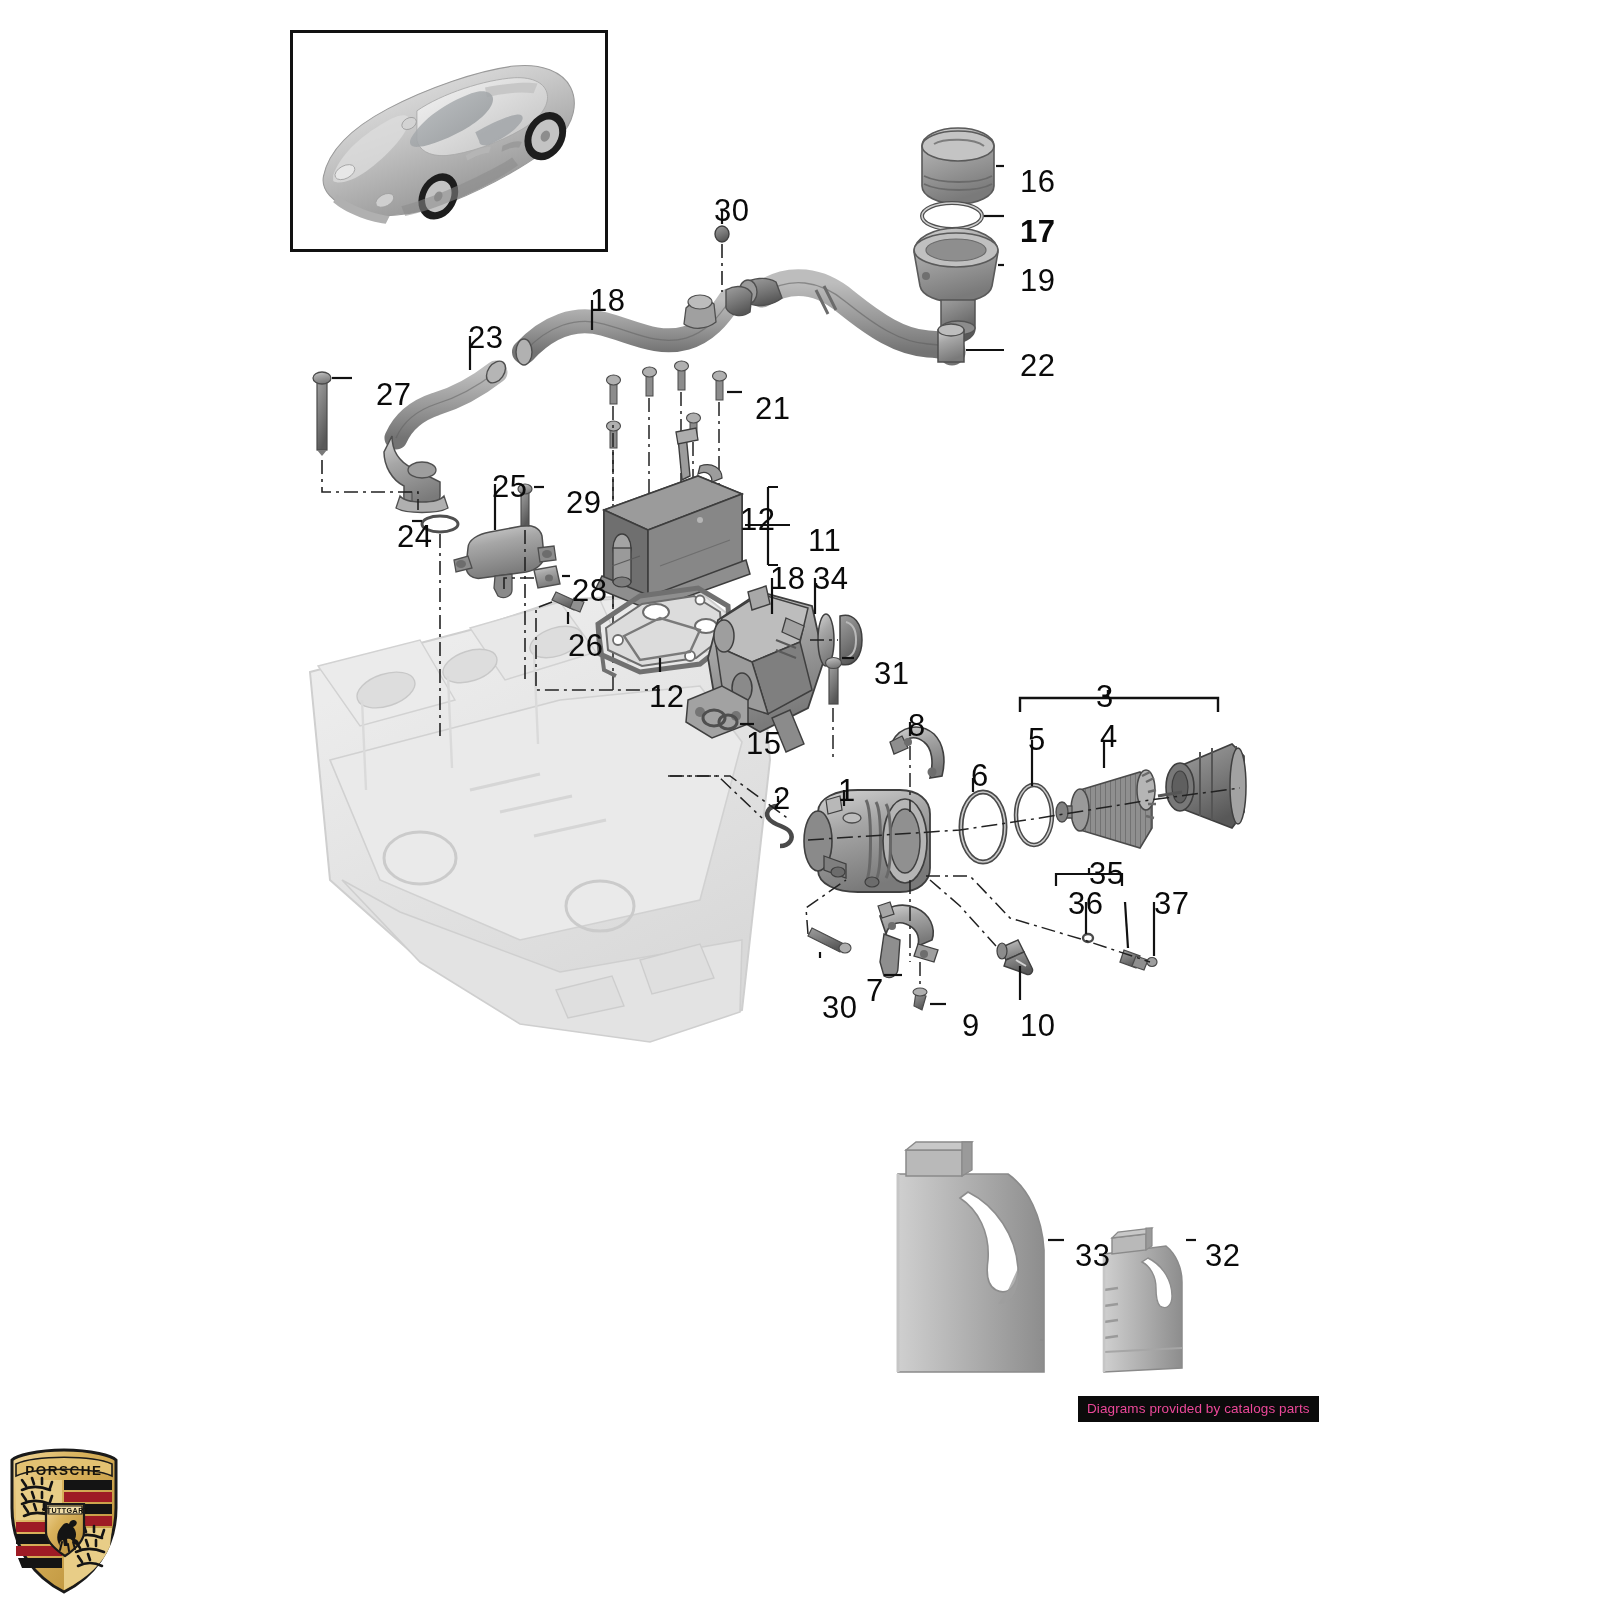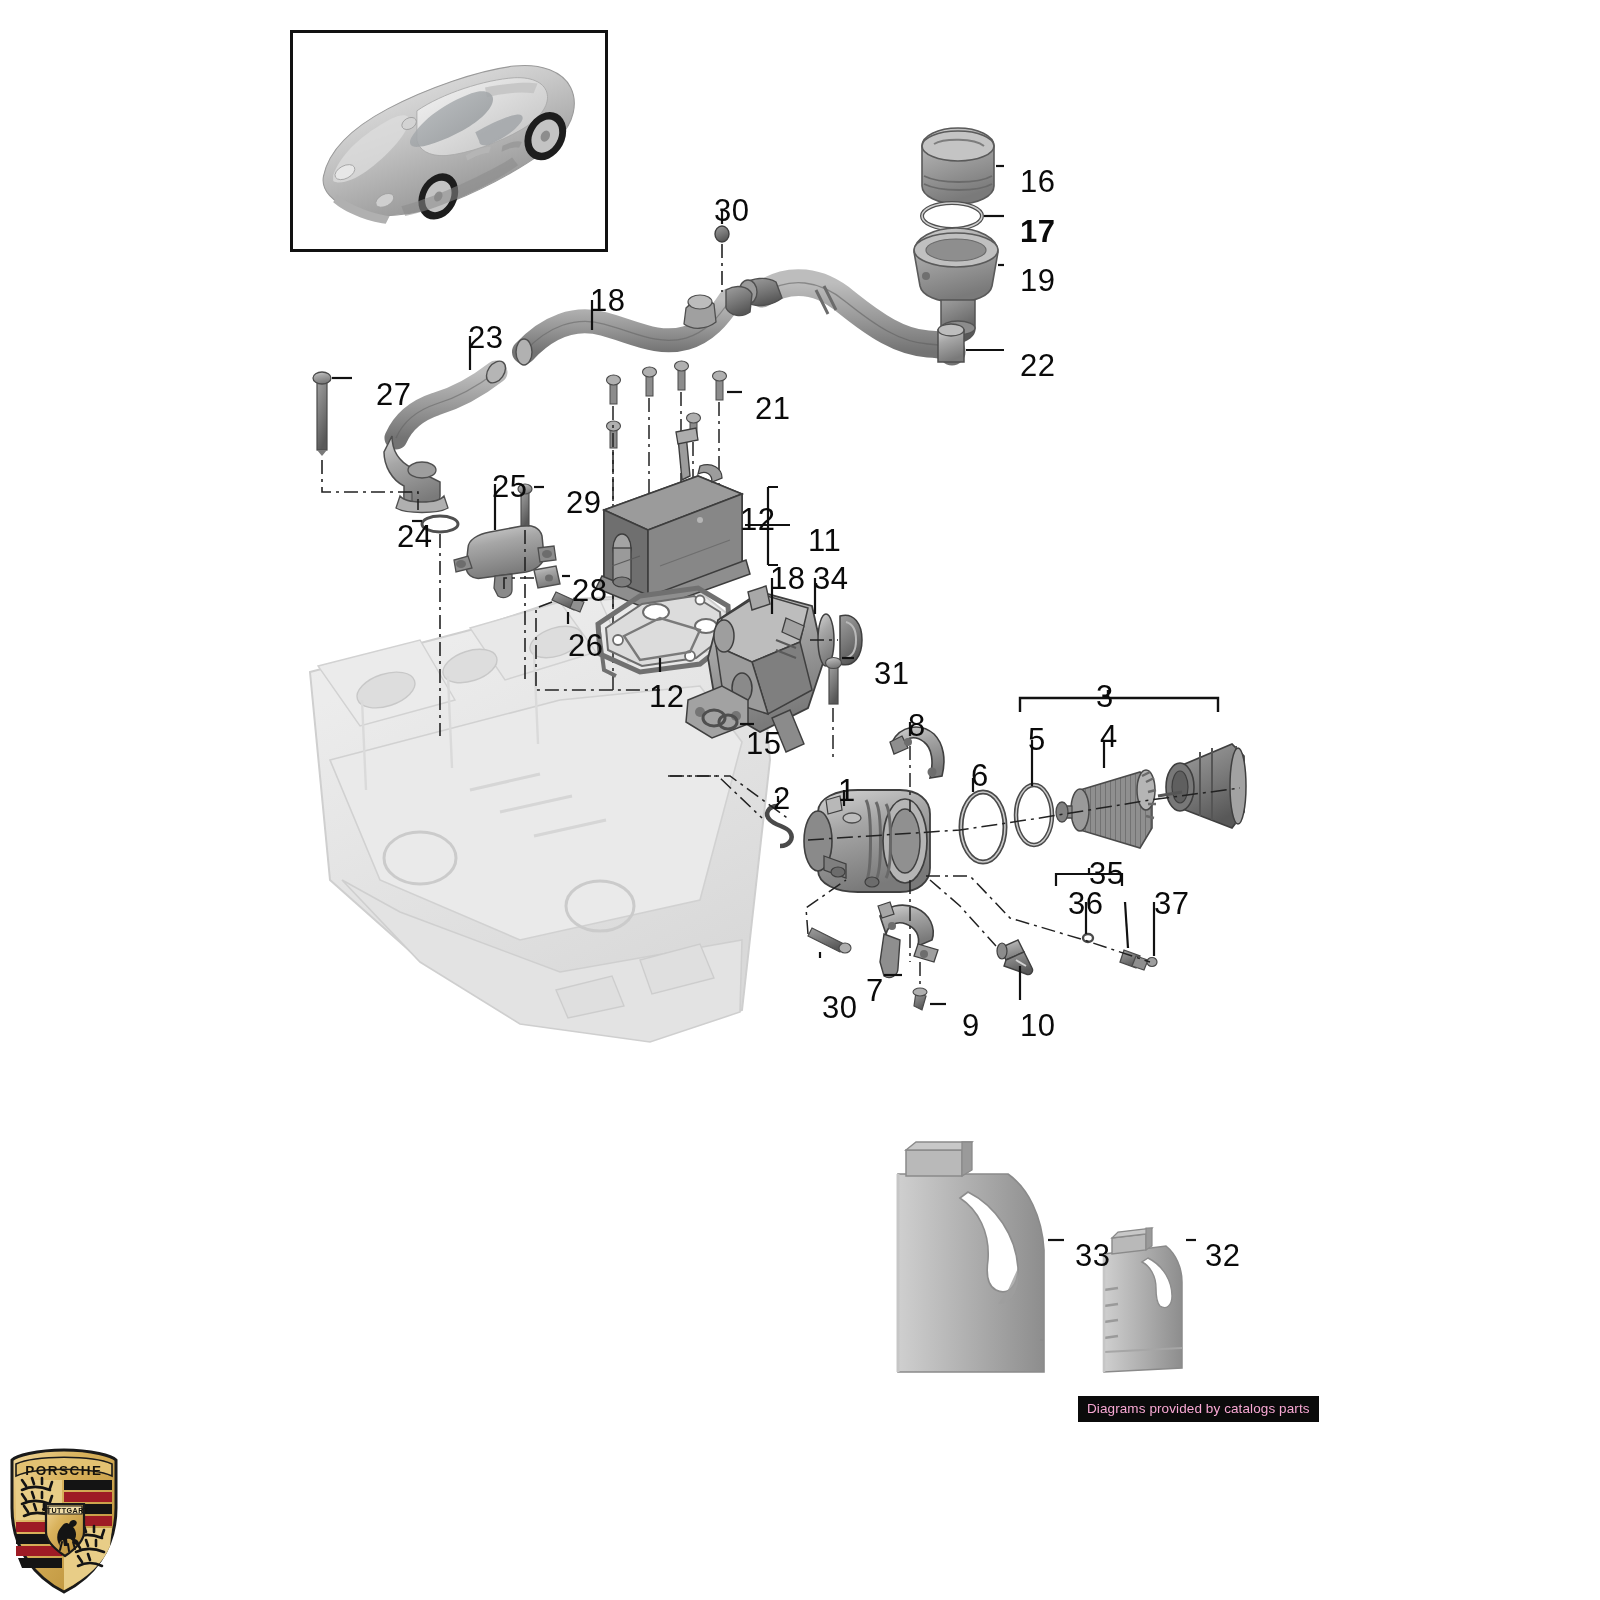--- a/index.html
+++ b/index.html
@@ -52,21 +52,21 @@
     height: 1600px;
     pointer-events: none;
   }
 
   
   #watermark {
     position: absolute;
     left: 1078px;
     top: 1396px;
     background: #0b0b0b;
-    color: #f9a8d4;
+    color: #ec4899;
     font-size: 13.5px;
     font-family: "Liberation Sans", sans-serif;
     padding: 5px 9px 6px 9px;
     letter-spacing: 0.1px;
     white-space: nowrap;
   }
 
   
   #part-number {
     position: absolute;

